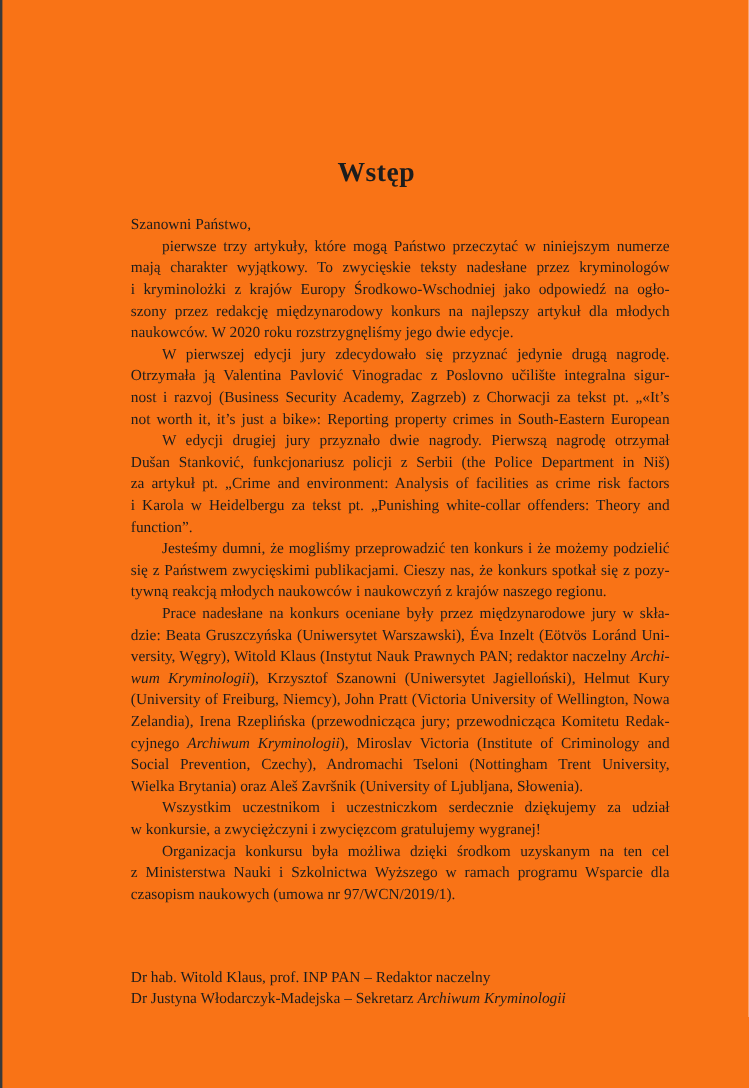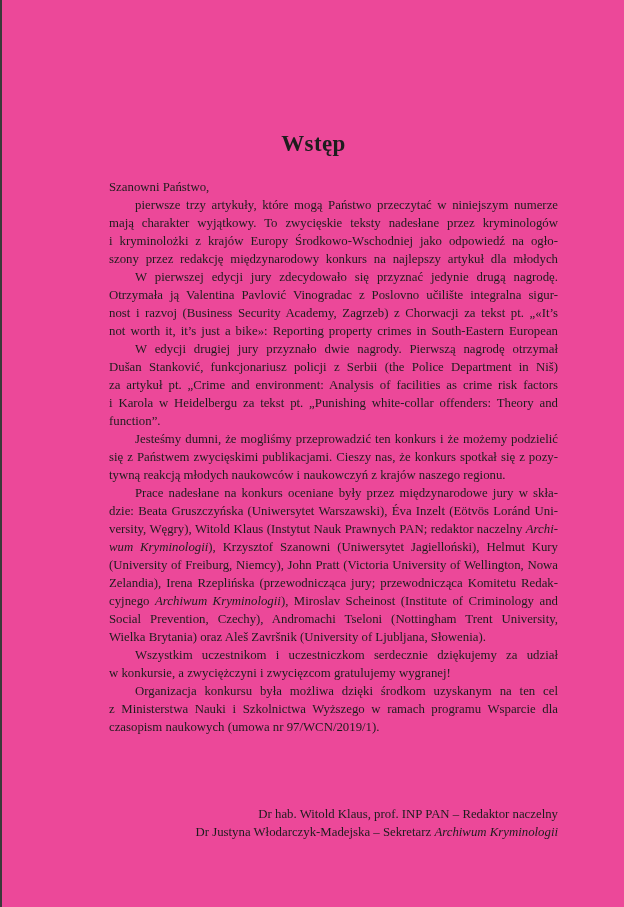--- a/index.html
+++ b/index.html
@@ -1,20 +1,20 @@
 <!DOCTYPE html>
 <html><head>
 <meta charset="utf-8">
 <style>
   html, body { margin: 0; padding: 0; background: #fff; }
   .page {
     position: relative;
     width: 624px;
     height: 907px;
-    background: #ec4899;
+    background: #f97316;
     font-family: "Liberation Serif", serif;
     color: #1d1d1d;
     overflow: hidden;
   }
   .edge-line {
     position: absolute;
     left: 0; top: 0;
     width: 1.5px; height: 907px;
     background: #3a3a3a;
   }
@@ -37,53 +37,54 @@
   .line.just { text-align: justify; text-align-last: justify; }
   .line.ind { text-indent: 26px; }
   .line em { font-style: italic; font-family: Liberation Serif, serif; }
   .sig-block {
     position: absolute;
     top: 805px; left: 69px; width: 489px;
     font-size: 12.8px;
     line-height: 18px;
     text-align: right;
   }
-  .sig-block .line { text-align: right; }
+  .sig-block .line { text-align: left; }
 </style>
 </head>
 <body>
 
 <div class="page">
   <div class="edge-line"></div>
   <h1 class="title">Wstęp</h1>
   <div class="body-block" id="body-block">
       <div class="line"><span>Szanowni Państwo,</span></div>
       <div class="line just ind"><span>pierwsze trzy artykuły, które mogą Państwo przeczytać w niniejszym numerze</span></div>
       <div class="line just"><span>mają charakter wyjątkowy. To zwycięskie teksty nadesłane przez kryminologów</span></div>
       <div class="line just"><span>i kryminolożki z krajów Europy Środkowo-Wschodniej jako odpowiedź na ogło-</span></div>
       <div class="line just"><span>szony przez redakcję międzynarodowy konkurs na najlepszy artykuł dla młodych</span></div>
+      <div class="line"><span>naukowców. W 2020 roku rozstrzygnęliśmy jego dwie edycje.</span></div>
       <div class="line just ind"><span>W pierwszej edycji jury zdecydowało się przyznać jedynie drugą nagrodę.</span></div>
       <div class="line just"><span>Otrzymała ją Valentina Pavlović Vinogradac z Poslovno učilište integralna sigur-</span></div>
       <div class="line just"><span>nost i razvoj (Business Security Academy, Zagrzeb) z Chorwacji za tekst pt. „«It’s</span></div>
       <div class="line just"><span>not worth it, it’s just a bike»: Reporting property crimes in South-Eastern European</span></div>
       <div class="line just ind"><span>W edycji drugiej jury przyznało dwie nagrody. Pierwszą nagrodę otrzymał</span></div>
       <div class="line just"><span>Dušan Stanković, funkcjonariusz policji z Serbii (the Police Department in Niš)</span></div>
       <div class="line just"><span>za artykuł pt. „Crime and environment: Analysis of facilities as crime risk factors</span></div>
       <div class="line just"><span>i Karola w Heidelbergu za tekst pt. „Punishing white-collar offenders: Theory and</span></div>
       <div class="line"><span>function”.</span></div>
       <div class="line just ind"><span>Jesteśmy dumni, że mogliśmy przeprowadzić ten konkurs i że możemy podzielić</span></div>
       <div class="line just"><span>się z Państwem zwycięskimi publikacjami. Cieszy nas, że konkurs spotkał się z pozy-</span></div>
       <div class="line"><span>tywną reakcją młodych naukowców i naukowczyń z krajów naszego regionu.</span></div>
       <div class="line just ind"><span>Prace nadesłane na konkurs oceniane były przez międzynarodowe jury w skła-</span></div>
       <div class="line just"><span>dzie: Beata Gruszczyńska (Uniwersytet Warszawski), Éva Inzelt (Eötvös Loránd Uni-</span></div>
       <div class="line just"><span>versity, Węgry), Witold Klaus (Instytut Nauk Prawnych PAN; redaktor naczelny </span><em>Archi-</em></div>
       <div class="line just"><em>wum Kryminologii</em><span>), Krzysztof Szanowni (Uniwersytet Jagielloński), Helmut Kury</span></div>
       <div class="line just"><span>(University of Freiburg, Niemcy), John Pratt (Victoria University of Wellington, Nowa</span></div>
       <div class="line just"><span>Zelandia), Irena Rzeplińska (przewodnicząca jury; przewodnicząca Komitetu Redak-</span></div>
-      <div class="line just"><span>cyjnego </span><em>Archiwum Kryminologii</em><span>), Miroslav Scheinost (Institute of Criminology and</span></div>
+      <div class="line just"><span>cyjnego </span><em>Archiwum Kryminologii</em><span>), Miroslav Victoria (Institute of Criminology and</span></div>
       <div class="line just"><span>Social Prevention, Czechy), Andromachi Tseloni (Nottingham Trent University,</span></div>
       <div class="line"><span>Wielka Brytania) oraz Aleš Završnik (University of Ljubljana, Słowenia).</span></div>
       <div class="line just ind"><span>Wszystkim uczestnikom i uczestniczkom serdecznie dziękujemy za udział</span></div>
       <div class="line"><span>w konkursie, a zwyciężczyni i zwycięzcom gratulujemy wygranej!</span></div>
       <div class="line just ind"><span>Organizacja konkursu była możliwa dzięki środkom uzyskanym na ten cel</span></div>
       <div class="line just"><span>z Ministerstwa Nauki i Szkolnictwa Wyższego w ramach programu Wsparcie dla</span></div>
       <div class="line"><span>czasopism naukowych (umowa nr 97/WCN/2019/1).</span></div>
     </div>
   <div class="sig-block" id="sig-block">
       <div class="line"><span>Dr hab. Witold Klaus, prof. INP PAN – Redaktor naczelny</span></div>

